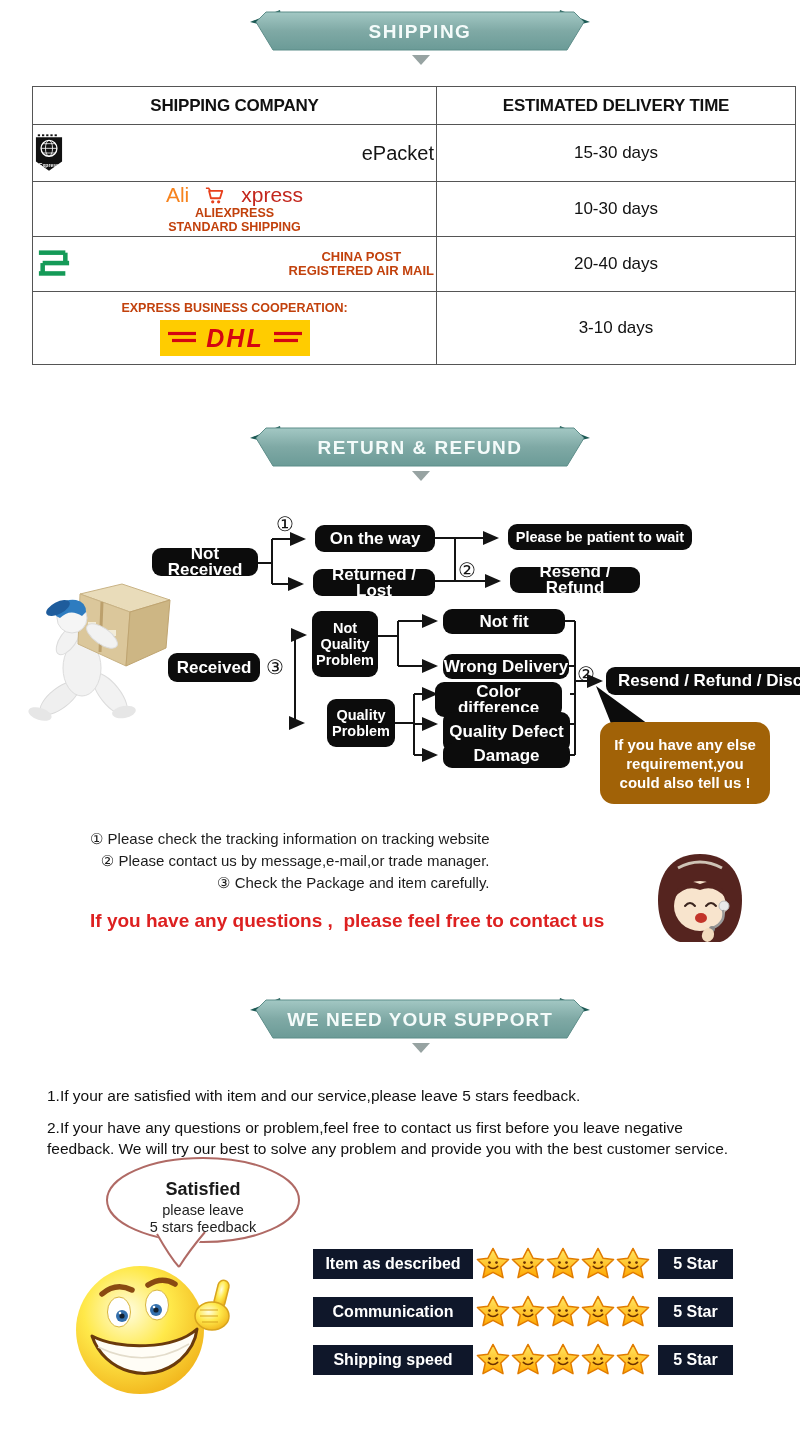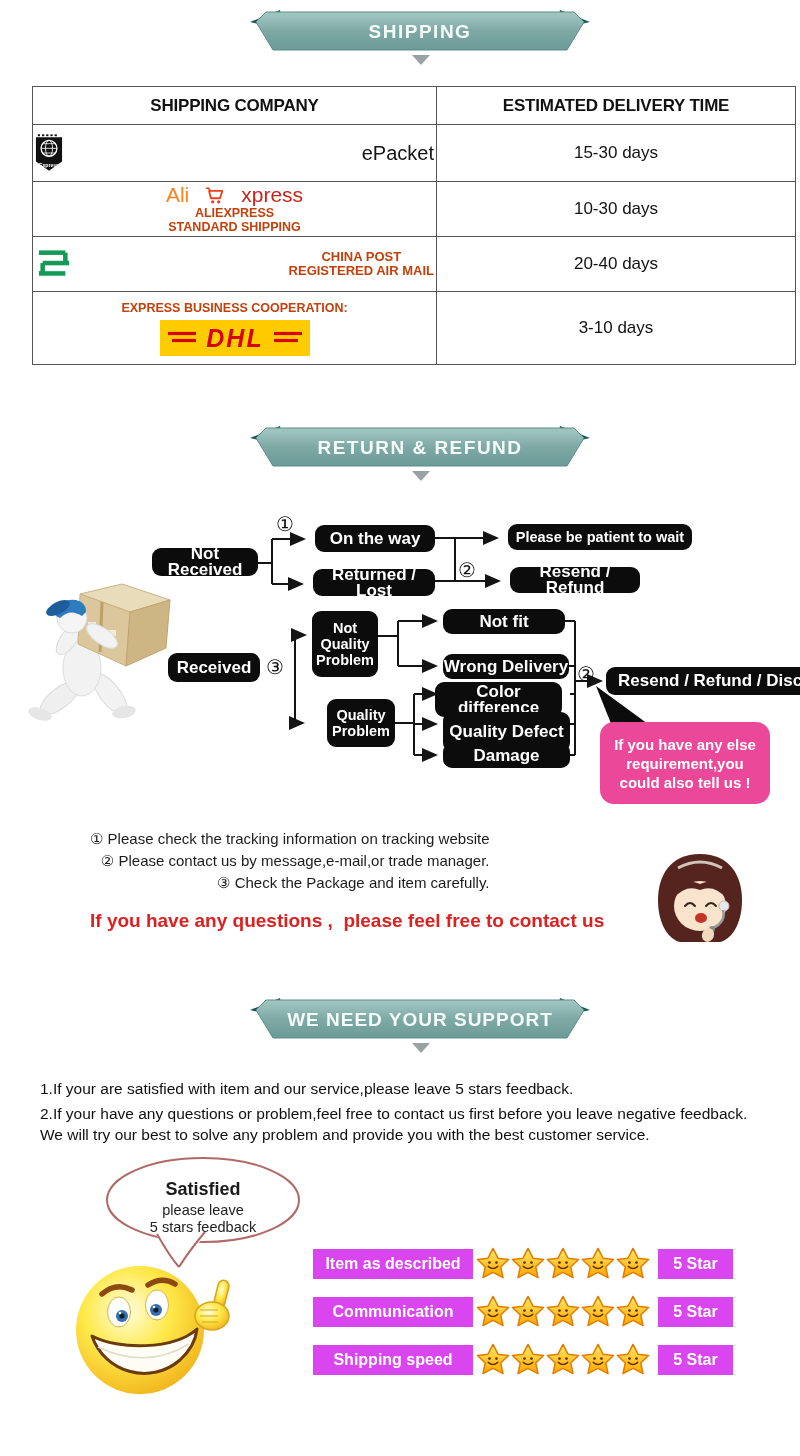--- a/index.html
+++ b/index.html
@@ -25,35 +25,35 @@
   .ali-o{color:#f7831d;}
   .ali-r{color:#c3261c;}
   .epk-name{font-size:20px;color:#151515;}
 
   
   .flow{position:absolute;left:0;top:500px;width:800px;height:315px;}
   .fbox{position:absolute;background:#0c0c0c;color:#fff;border-radius:9px;
         display:flex;align-items:center;justify-content:center;text-align:center;
         font-size:17px;font-weight:bold;line-height:16px;}
   .fnum{position:absolute;font-size:20px;color:#111;}
-  .fbubble{position:absolute;background:#ec4899;color:#fff;border-radius:14px;
+  .fbubble{position:absolute;background:#a16207;color:#fff;border-radius:14px;
         display:flex;align-items:center;justify-content:center;text-align:center;
         font-size:15px;font-weight:bold;line-height:19px;padding:20px 6px;box-sizing:border-box;}
 
   .notes{position:absolute;left:90px;top:828px;font-size:15px;line-height:22px;color:#1c1c1c;text-align:right;}
   .red-line{position:absolute;left:90px;top:910px;font-size:19px;font-weight:bold;
         color:#dd2020;white-space:pre-wrap;}
 
   .support-text{position:absolute;left:36px;top:1074px;width:724px;font-size:15.5px;
         line-height:21px;color:#101010;}
-  .support-text p{margin:4px;}
+  .support-text p{margin:11px;}
 
   
   .rating-row{position:absolute;left:313px;width:487px;height:30px;}
-  .rating-label,.rating-badge{position:absolute;top:0;height:30px;background:#d946ef;color:#fff;
+  .rating-label,.rating-badge{position:absolute;top:0;height:30px;background:#0f172a;color:#fff;
         font-weight:bold;font-size:16px;display:flex;align-items:center;justify-content:center;}
   .rating-label{left:0;width:160px;}
   .rating-badge{left:345px;width:75px;}
   .stars{position:absolute;left:163px;top:-3px;display:flex;gap:1px;}
 </style>
 </head>
 <body>
 
 <svg width="0" height="0" style="position:absolute">
   <defs>

